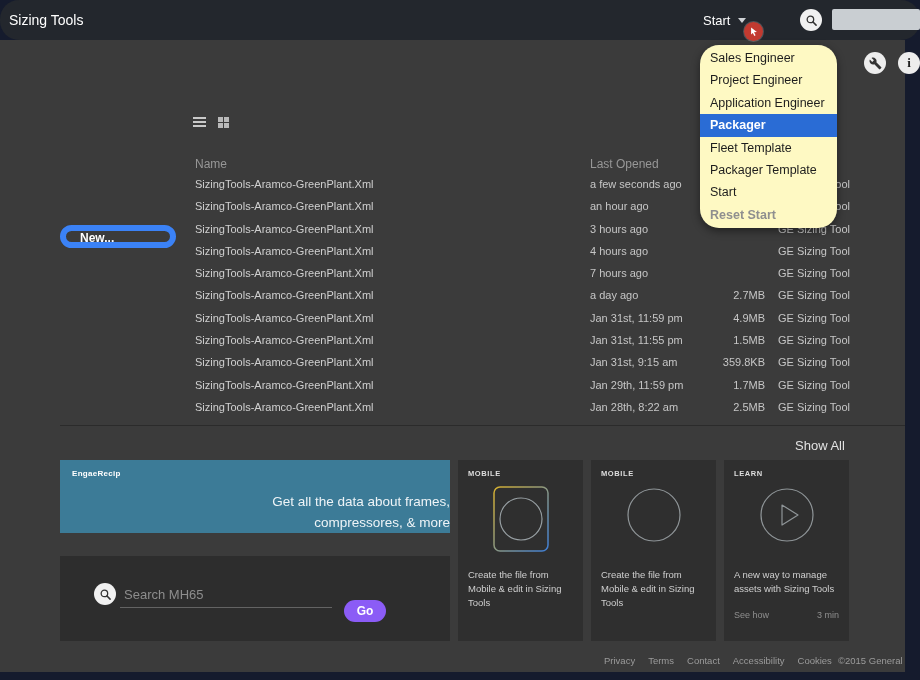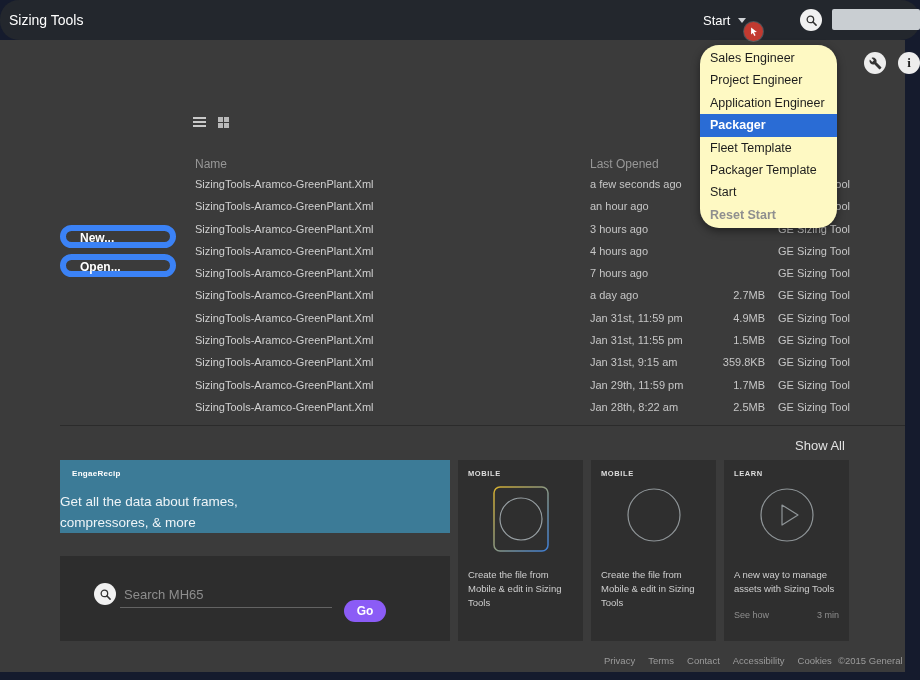--- a/index.html
+++ b/index.html
@@ -50,21 +50,21 @@
   .c-name { left:195px; color:#d0d0d0; }
   .c-last { left:590px; }
   .c-size { left:700px; width:65px; text-align:right; }
   .c-type { left:778px; }
   .divider { position:absolute; left:60px; top:385px; width:845px; height:1px; background:#2b2b2b; }
   .show-all { position:absolute; left:795px; top:398px; font-size:13px; color:#e2e2e2; cursor:pointer; }
   
   .promo { position:absolute; left:60px; top:420px; width:390px; height:181px; cursor:pointer; }
   .promo-top { position:relative; height:73px; background:#3c7b97; }
   .promo-badge { position:absolute; left:12px; top:9px; font-size:8px; font-weight:bold; color:#ffffff; letter-spacing:.3px; }
-  .promo-headline { position:absolute; left:0; right:0; top:32px; text-align:left; font-size:13.5px; color:#eef4f7; line-height:1.55; }
+  .promo-headline { position:absolute; left:0; right:0; top:32px; text-align:right; font-size:13.5px; color:#eef4f7; line-height:1.55; }
   .promo-bottom { position:absolute; left:0; top:96px; width:390px; height:85px; background:#2d2d2d; }
   .promo-search-icon { position:absolute; left:34px; top:27px; width:22px; height:22px; border-radius:50%; background:#f1f1f1; display:flex; align-items:center; justify-content:center; }
   .promo-input { position:absolute; left:60px; top:25px; width:212px; height:27px; background:transparent; border:none; border-bottom:1px solid #636363; color:#cfcfcf; font-size:13px; padding-left:4px; font-family:inherit; }
   .promo-input::placeholder { color:#8d8d8d; }
   .go-btn { position:absolute; left:284px; top:28px; width:42px; height:22px; border-radius:11px; background:#8b5cf6; border:none; color:#ffffff; font-weight:bold; font-size:12px; font-family:inherit; cursor:pointer;margin-top:16px; }
   
   .card { position:absolute; top:420px; width:125px; height:181px; background:#2f2f2f; cursor:pointer; }
   #card-mobile-1 { left:458px; }
   #card-mobile-2 { left:591px; }
   #card-learn { left:724px; }
@@ -92,21 +92,20 @@
   <div class="view-toggle" id="vt-grid">
     <svg width="11" height="11" viewBox="0 0 11 11">
         <rect x="0" y="0" width="5" height="5" fill="#b9b9b9"></rect>
         <rect x="6" y="0" width="5" height="5" fill="#b9b9b9"></rect>
         <rect x="0" y="6" width="5" height="5" fill="#b9b9b9"></rect>
         <rect x="6" y="6" width="5" height="5" fill="#b9b9b9"></rect>
       </svg>
   </div>
 
   <button class="btn-outline" id="btn-new">New...</button>
-  <button class="btn-outline" id="btn-open">Open...</button>
 
   <div class="col-header" id="hdr-name">Name</div>
   <div class="col-header" id="hdr-last">Last Opened</div>
 
   <div class="rows">
     <div class="file-row">
       <span class="cell c-name">SizingTools-Aramco-GreenPlant.Xml</span>
       <span class="cell c-last">a few seconds ago</span>
       <span class="cell c-size"></span>
       <span class="cell c-type">GE Sizing Tool</span>

